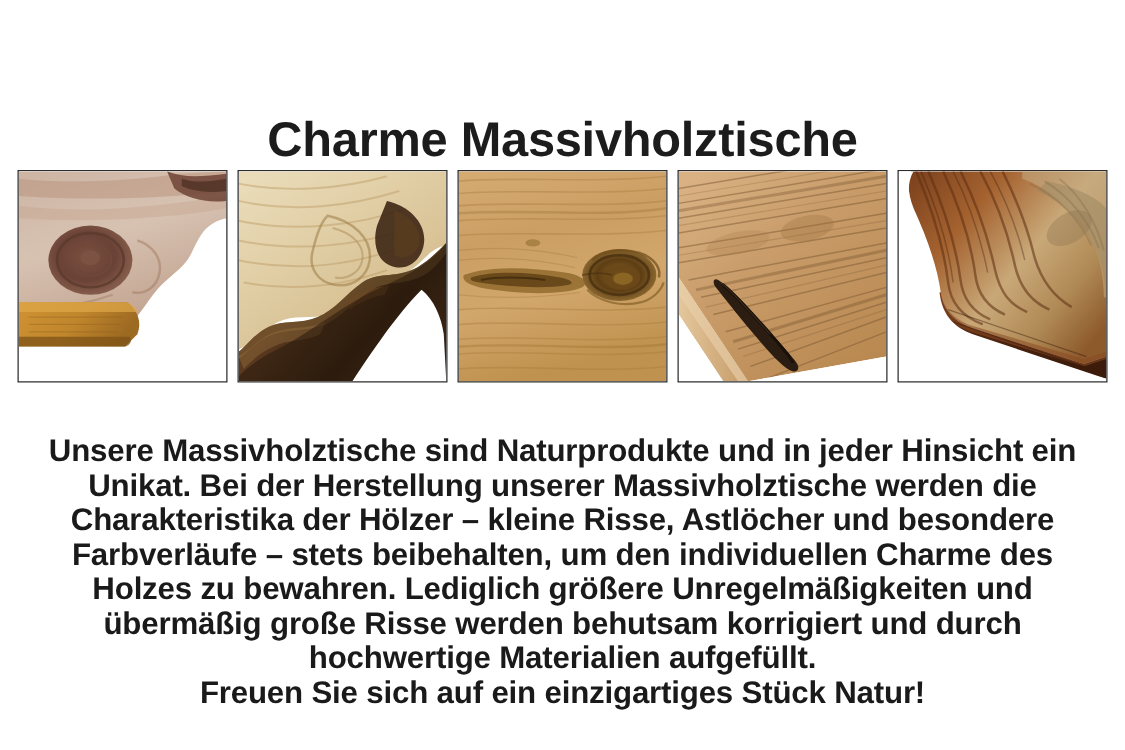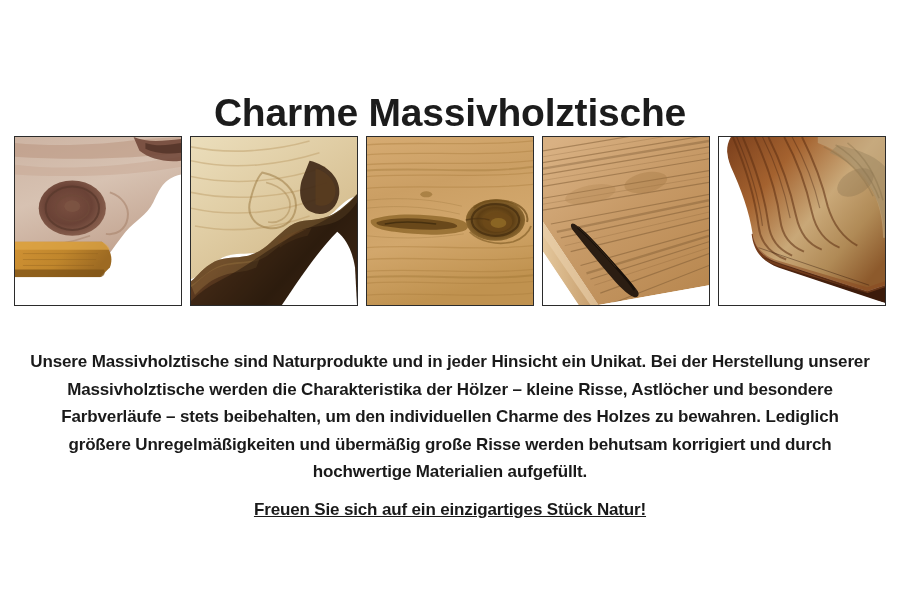--- a/index.html
+++ b/index.html
@@ -60,32 +60,31 @@
     height: 100%;
   }
 
   
   .body-copy {
     position: absolute;
     left: 28px;
     top: 348px;
     width: 844px;
     text-align: center;
-    font-size: 17px;
+    font-size: 25px;
     font-weight: bold;
     line-height: 27.5px;
     color: #1a1a1a;
     letter-spacing: -0.15px;
   }
   .body-copy .para {
     margin: 0;
   }
   .body-copy .closing {
-    margin: 10px;
-    text-decoration: underline;
+    margin: 0;
   }
 </style>
 </head>
 <body>
 
 <div class="page">
 
   <h1 class="title">Charme Massivholztische</h1>
 
   <div class="gallery">

